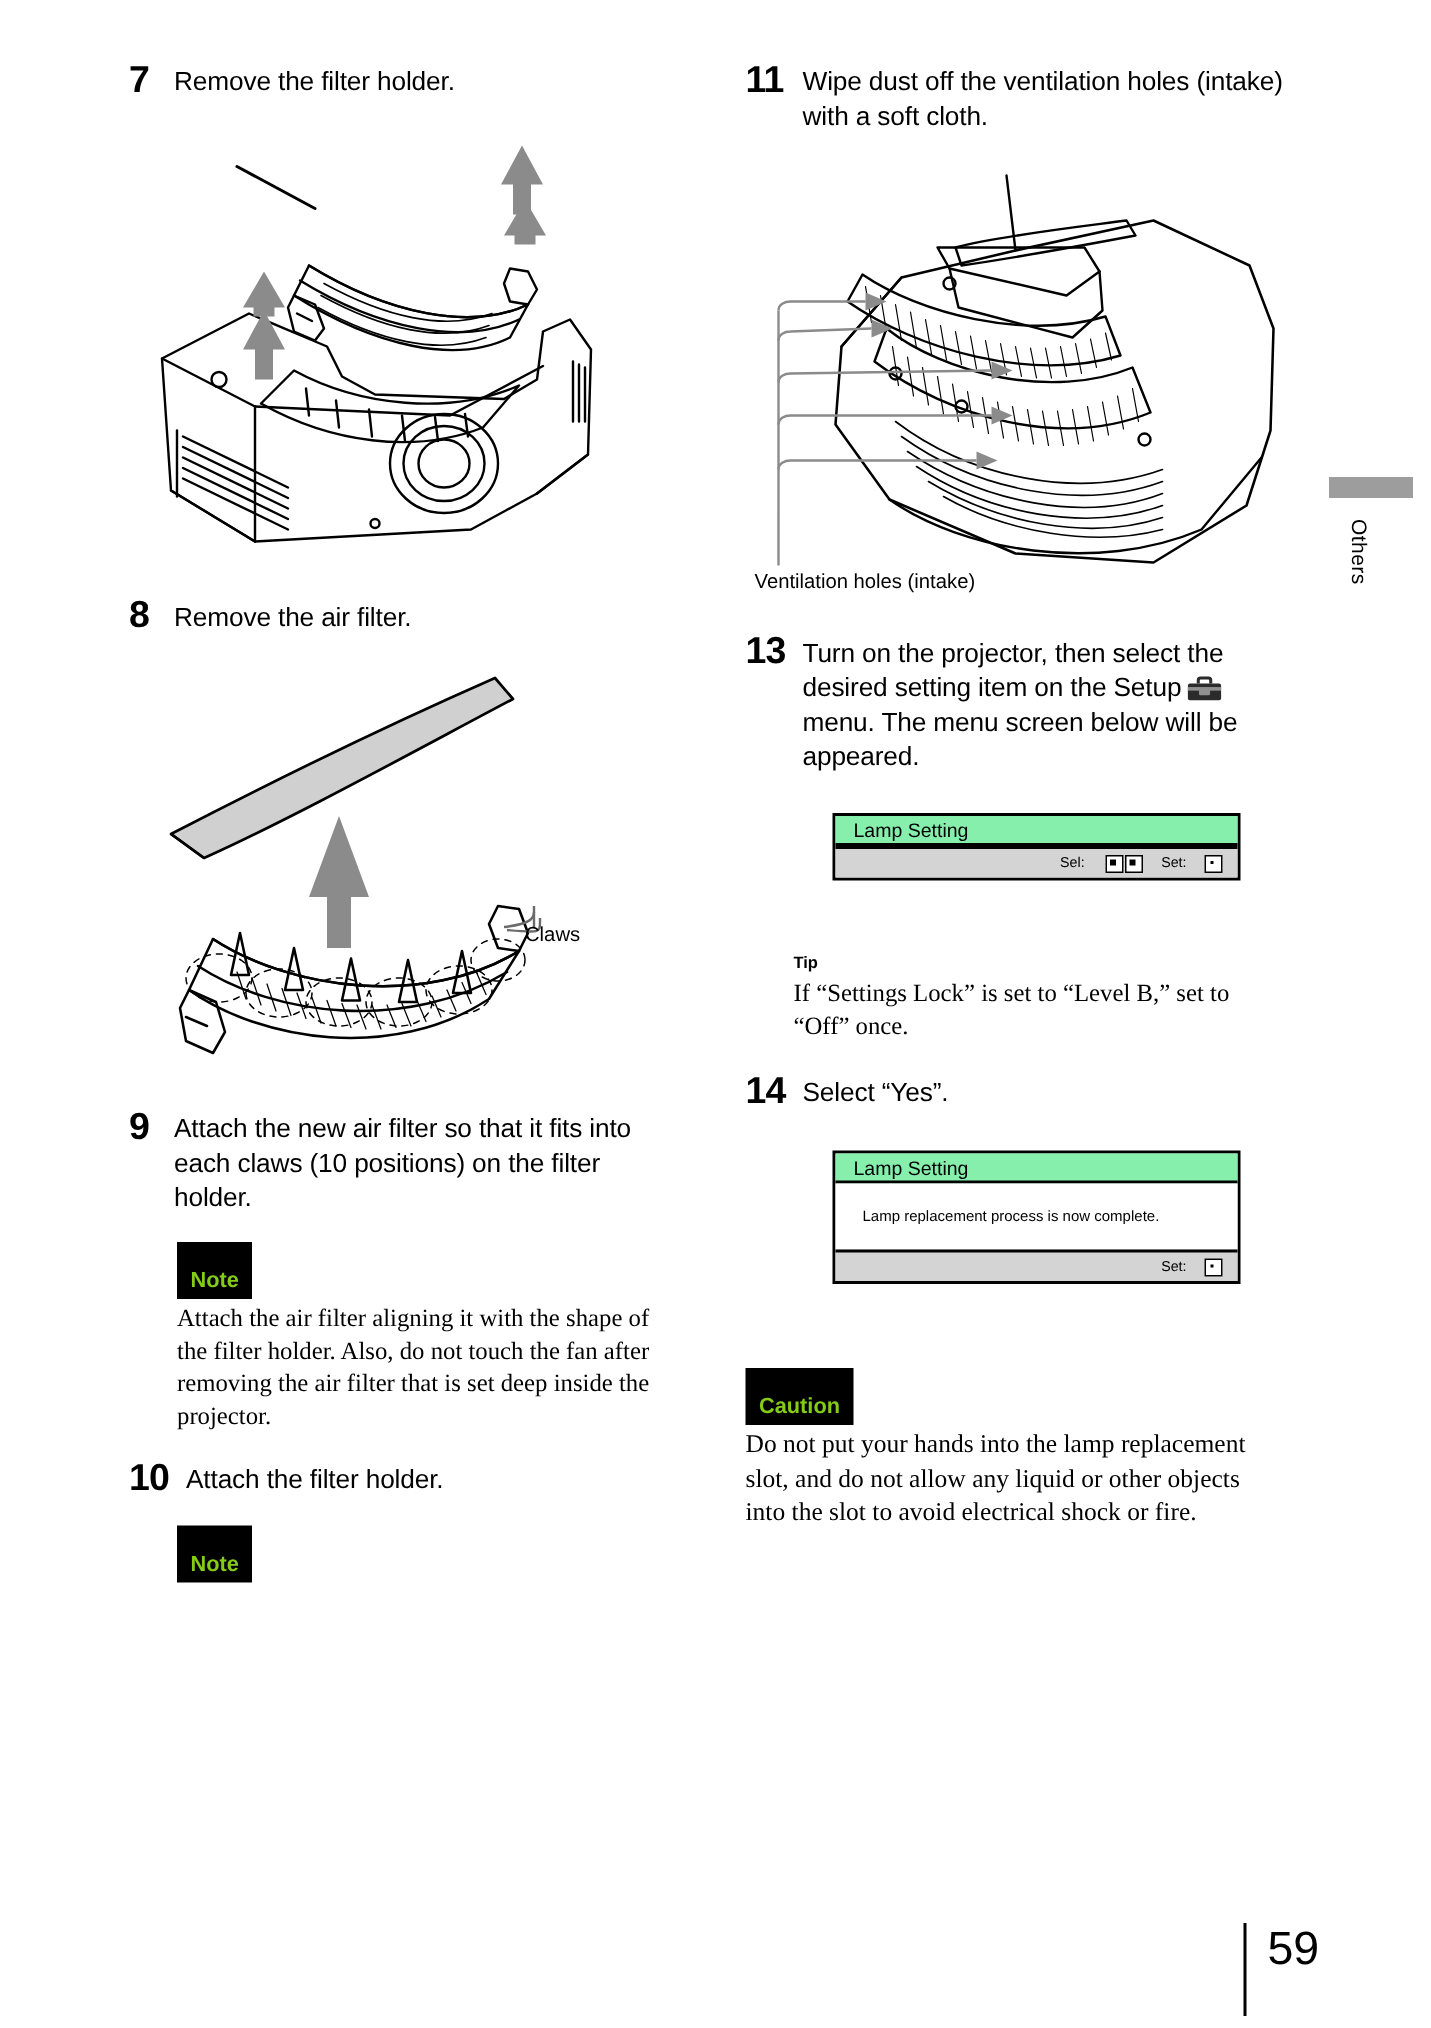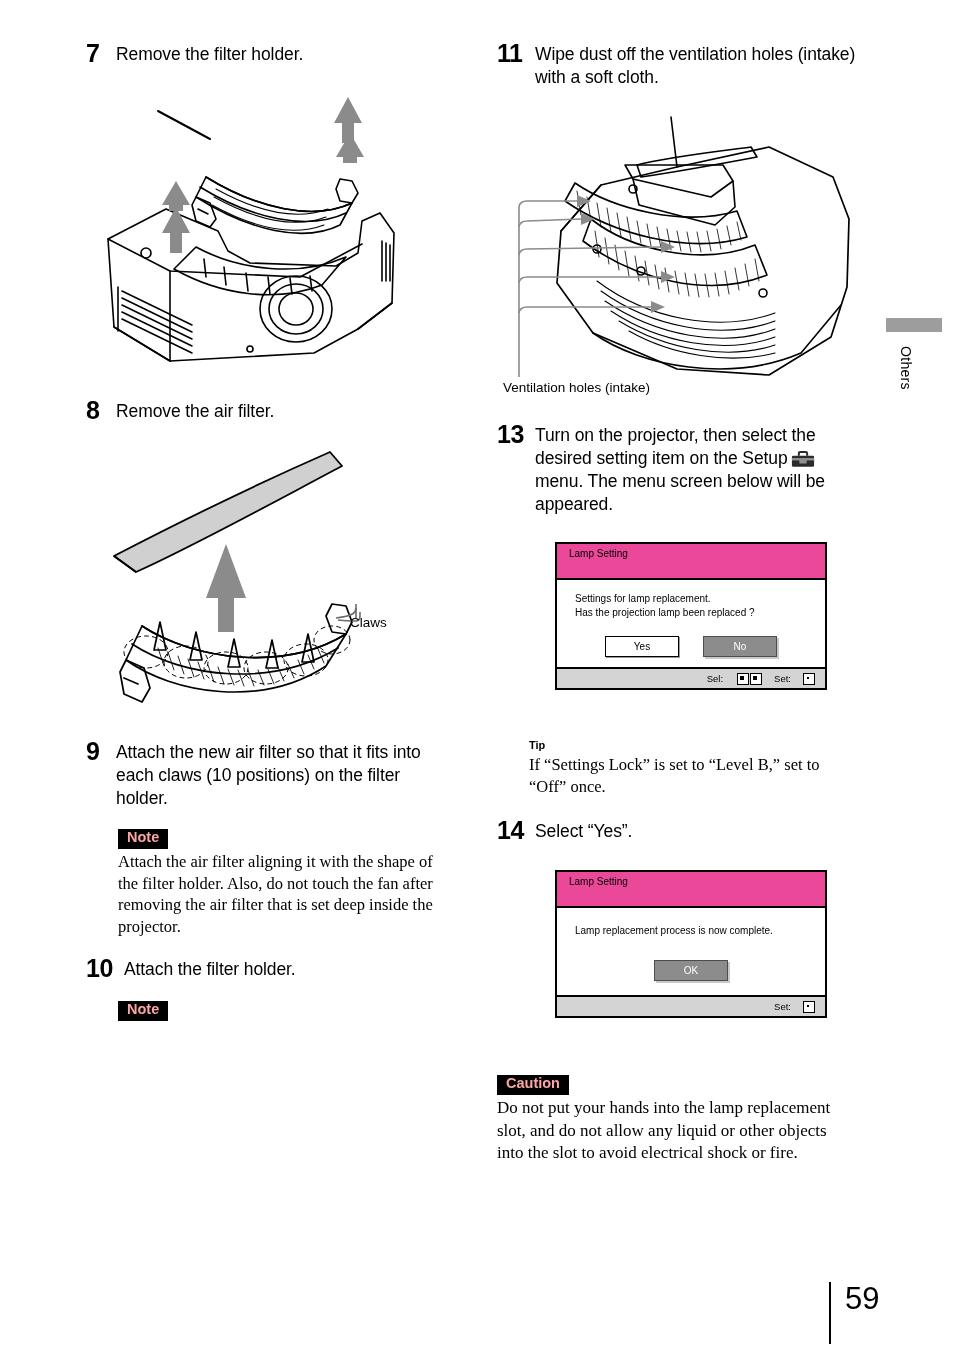--- a/index.html
+++ b/index.html
@@ -44,25 +44,25 @@
     line-height: 23px;
     font-weight: normal;
     padding-top: 3px;
     letter-spacing: -0.1px;
   }
 
   
   .tag {
     display: inline-block;
     background: #000000;
-    color: #fca5a5;
+    color: #84cc16;
     font-size: 14.5px;
     font-weight: bold;
     line-height: 16px;
-    padding: 0 9px 4px 9px;
+    padding: 18px 9px 4px 9px;
     font-family: "Liberation Sans", sans-serif;
   }
   .tip-head {
     font-size: 11px;
     font-weight: bold;
     font-family: "Liberation Sans", sans-serif;
     line-height: 18px;
   }
   .serif-body {
     font-family: "Liberation Serif", serif;
@@ -79,24 +79,24 @@
 
   
   .osd {
     width: 272px;
     border: 2px solid #000000;
     background: #ffffff;
     font-family: "Liberation Sans", sans-serif;
     box-sizing: border-box;
   }
   .osd-title {
-    background: #ec4899;
+    background: #86efac;
     border-bottom: 2px solid #000000;
-    font-size: 10px;
-    padding: 3px 0 17px 12px;
+    font-size: 13px;
+    padding: 3px 0 1px 12px;
     line-height: 14px;
     color: #000;
   }
   .osd-body {
     background: #ffffff;
     padding: 12px 0 10px 0;
   }
   .osd-text {
     font-size: 10px;
     line-height: 14px;
@@ -488,28 +488,20 @@
               <rect x="1" y="7" width="24" height="12" rx="1.5" fill="#2b2b2b"></rect>
               <rect x="1" y="9.5" width="24" height="2.6" fill="#8f8f8f"></rect>
               <rect x="9" y="10.5" width="8" height="5" rx="1" fill="#8f8f8f"></rect>
               <path d="M8.5 7 V4.5 a1.6 1.6 0 0 1 1.6-1.6 h5.8 a1.6 1.6 0 0 1 1.6 1.6 V7" fill="none" stroke="#2b2b2b" stroke-width="2.2"></path>
             </svg></span><span>menu. The menu screen below will be appeared.</span>
       </div>
     </div>
 
     <div class="osd" style="margin:26px 0 0 58px;">
       <div class="osd-title">Lamp Setting</div>
-      <div class="osd-body">
-        <div class="osd-text">Settings for lamp replacement.</div>
-        <div class="osd-text">Has the projection lamp been replaced ?</div>
-        <div class="osd-buttons">
-          <div class="osd-btn unselected">Yes</div>
-          <div class="osd-btn selected">No</div>
-        </div>
-      </div>
       <div class="osd-footer">
         <span class="footer-seg">
           <span>Sel:</span>
           <span class="kbd-pair">
               <span class="kbd"></span>
               <span class="kbd"></span>
             </span>
         </span>
         <span class="footer-seg" style="margin-left:8px;">
           <span>Set:</span>
@@ -525,23 +517,20 @@
 
     <div class="step" style="margin-top:20px;">
       <div class="step-num w2">14</div>
       <div class="step-title">Select “Yes”.</div>
     </div>
 
     <div class="osd" style="margin:26px 0 0 58px;">
       <div class="osd-title">Lamp Setting</div>
       <div class="osd-body" style="padding:16px 0 14px 0;">
         <div class="osd-text">Lamp replacement process is now complete.</div>
-        <div class="osd-buttons single" style="margin-top:22px;">
-          <div class="osd-btn selected">OK</div>
-        </div>
       </div>
       <div class="osd-footer">
         <span class="footer-seg">
           <span>Set:</span>
           <span class="kbd dot"></span>
         </span>
       </div>
     </div>
 
     <div style="margin-top:56px;">

